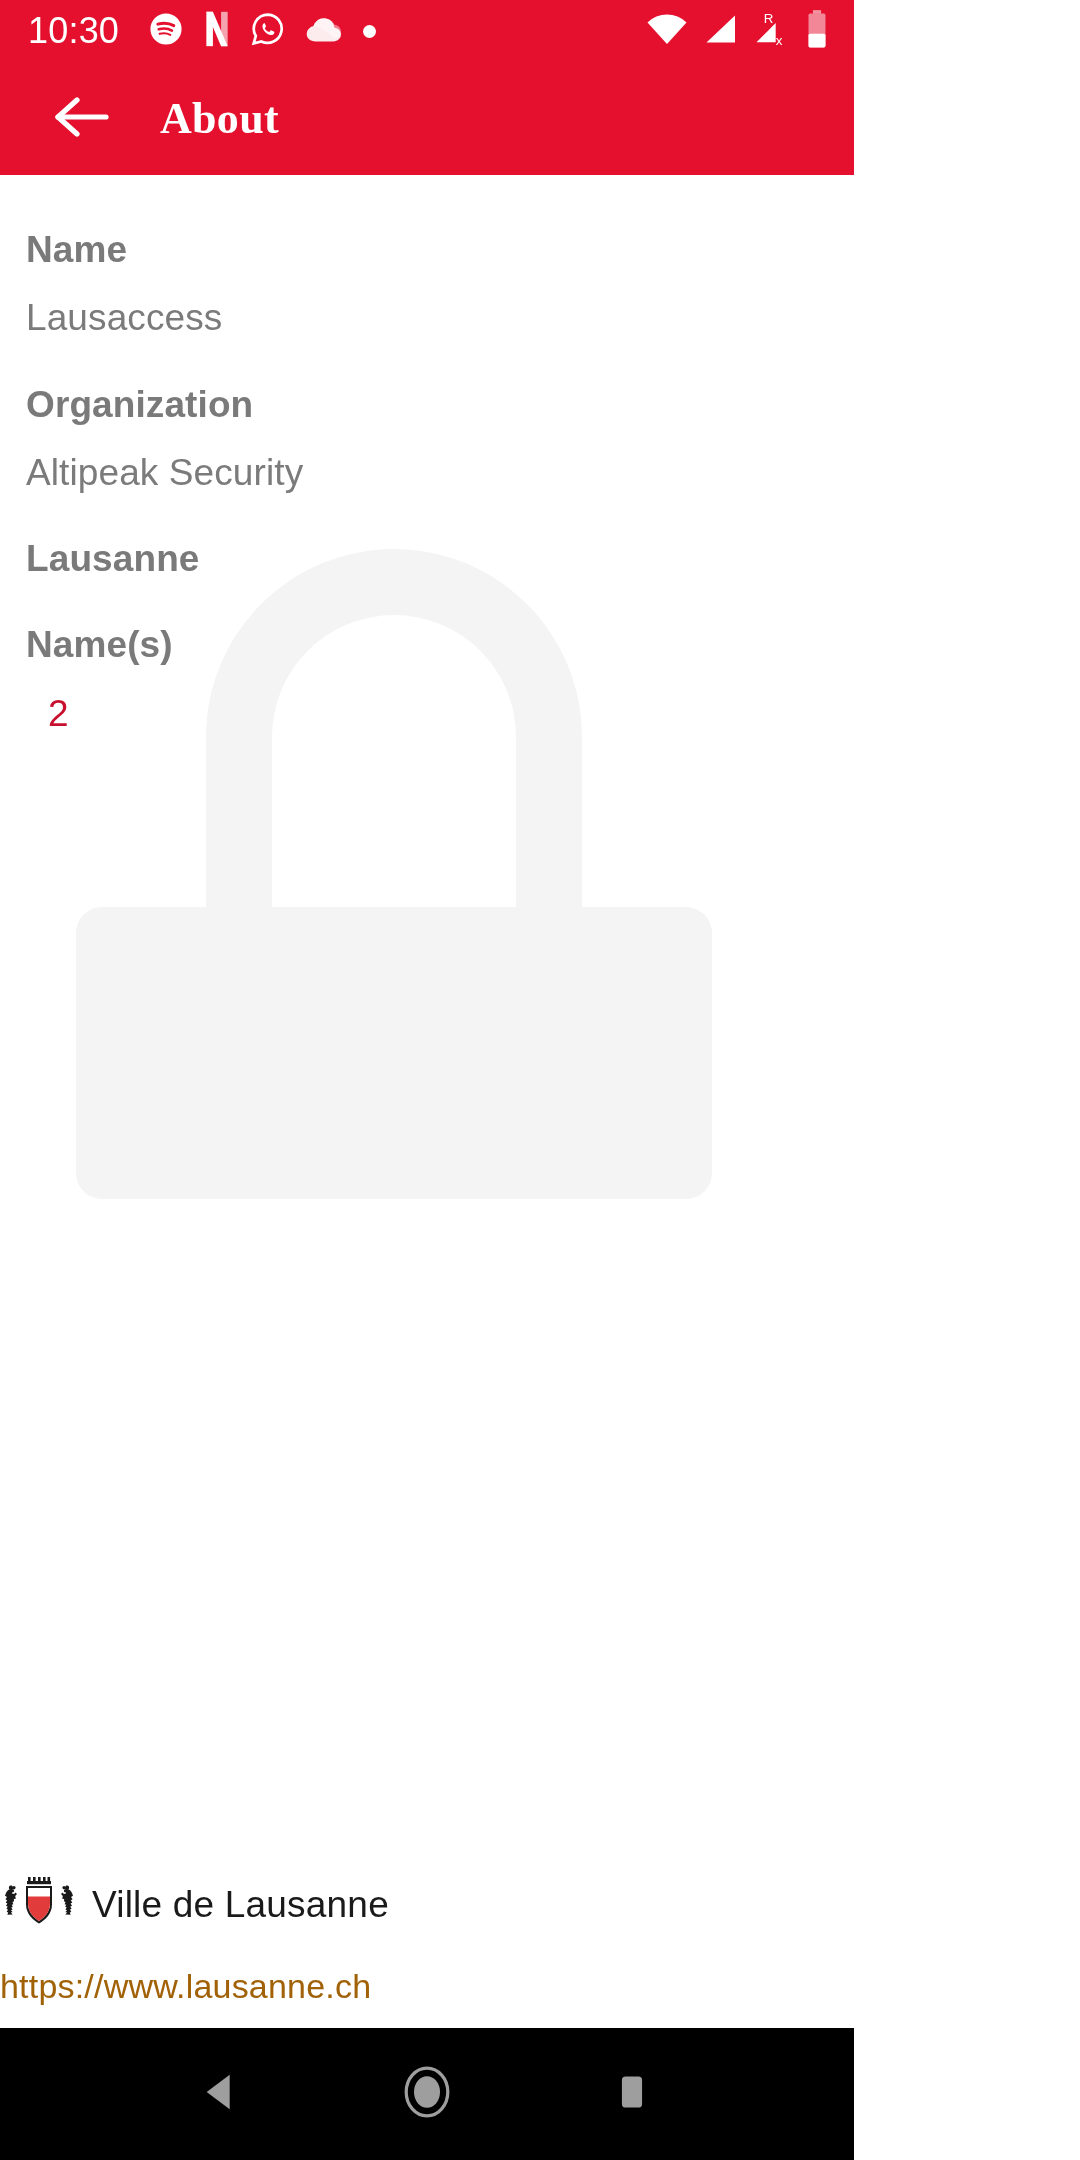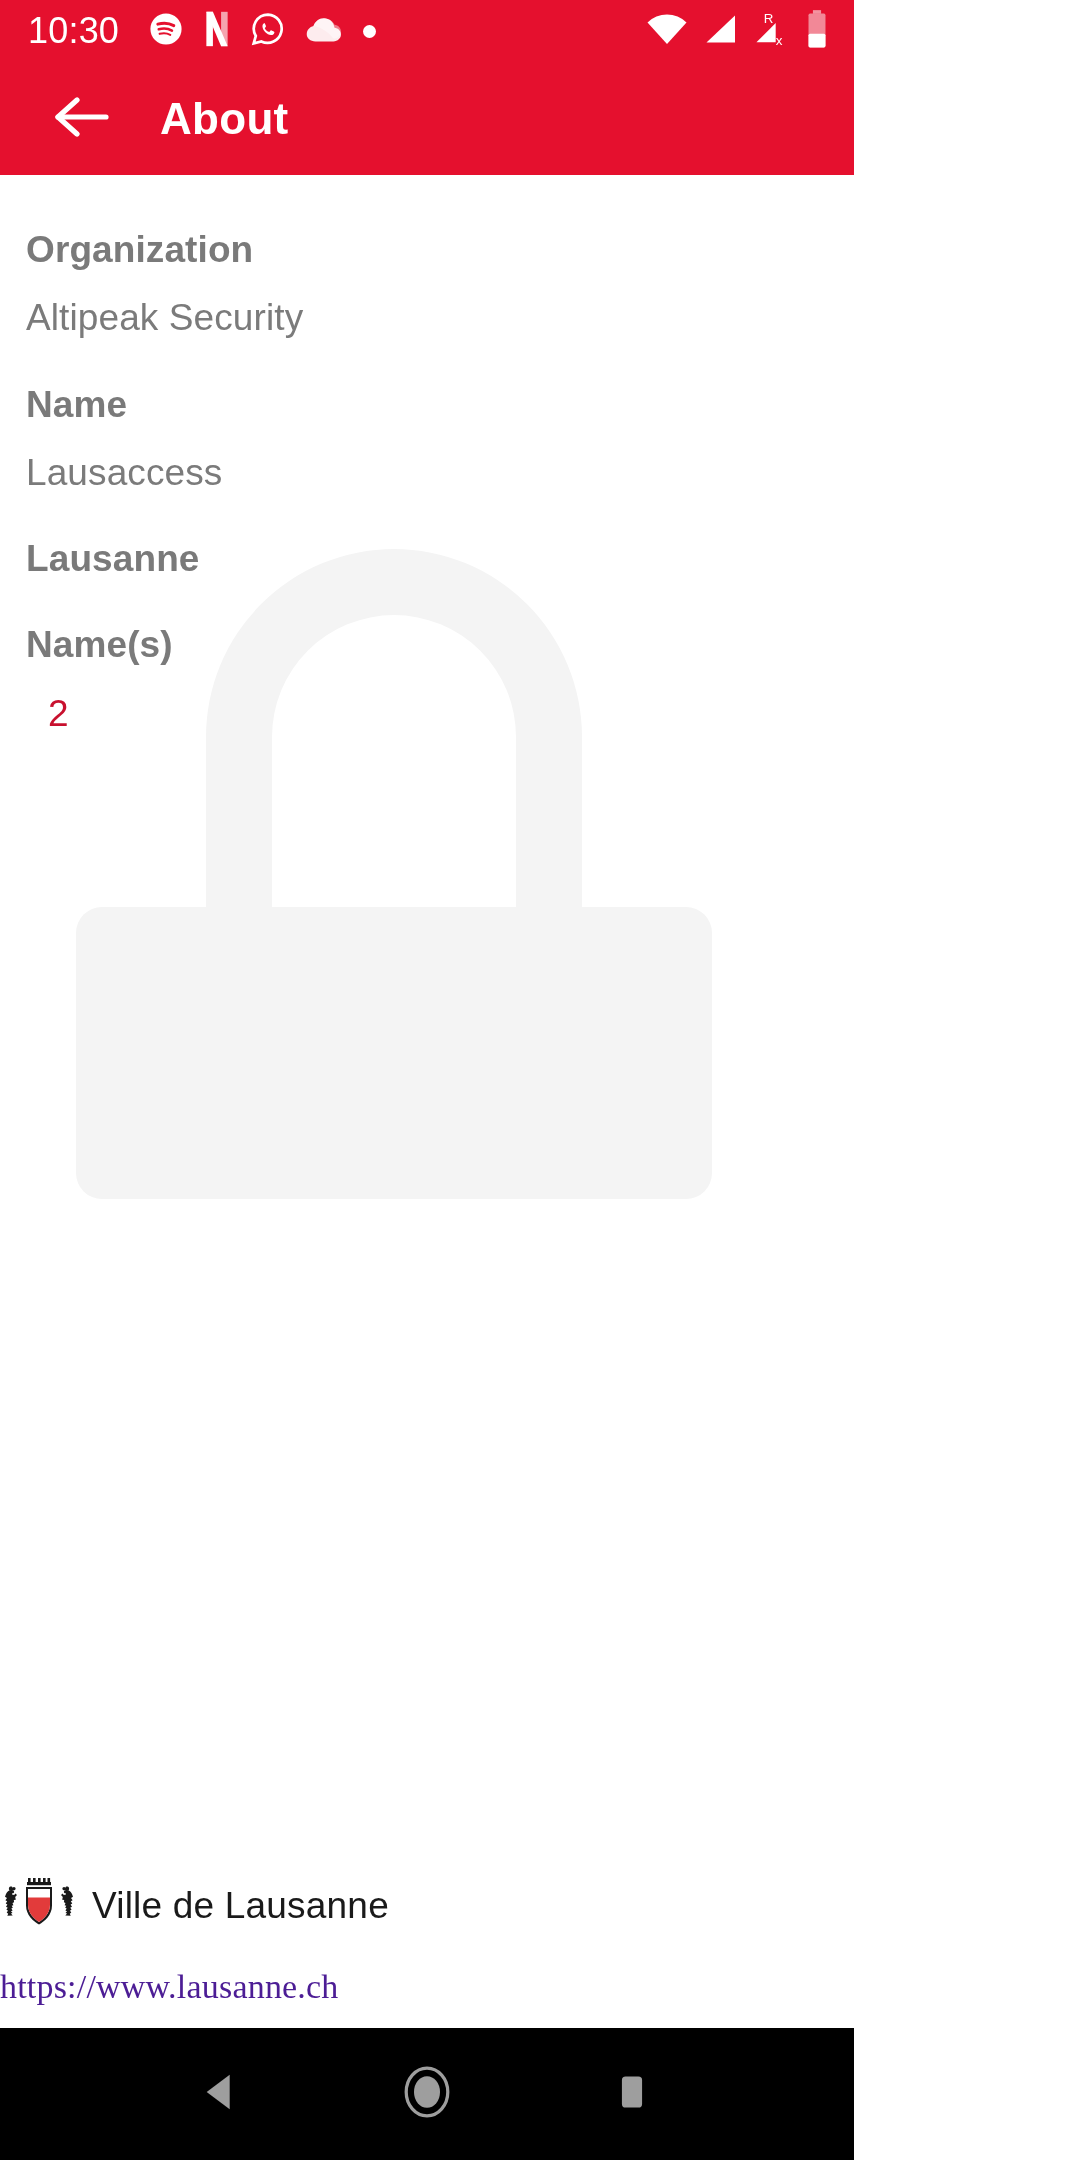--- a/index.html
+++ b/index.html
@@ -41,21 +41,21 @@
     padding-left:46px;
     position:relative; z-index:20;
   }
   .back-btn {
     width:72px; height:72px;
     display:flex; align-items:center; justify-content:center;
     cursor:pointer;
   }
   .appbar-title {
     color:#ffffff; font-size:44px; font-weight:700;
-    margin-left:42px; letter-spacing:0.3px;
+    margin-left:42px; letter-spacing:0.3px;font-family:Liberation Serif, serif;
   }
 
   
   .content {
     position:relative;
     flex:1 1 auto;
     background:#ffffff;
     overflow:hidden;
   }
 
@@ -94,23 +94,22 @@
     align-items:flex-start;
     z-index:3;
   }
   .brand-row { display:flex; align-items:center; gap:14px; }
   .brand-text {
     font-size:37px; color:#1a1a1a; font-weight:400;
     letter-spacing:0.2px;
   }
   .footer-url {
     margin-top:32px;
-    font-size:34px; color:#4c1d95; font-weight:400;
+    font-size:34px; color:#a16207; font-weight:400;
     letter-spacing:0.2px;
-    font-family:Liberation Serif, serif;
   }
 
   
   .navbar {
     height:132px; flex:0 0 132px;
     background:#000000;
     display:flex; align-items:center; justify-content:space-around;
     padding:0 120px;
   }
   .nav-item {
@@ -211,27 +210,27 @@
     <div class="lock-watermark">
       <svg width="636" height="762" viewBox="0 0 636 762">
         <path d="M130 300 a188 188 0 0 1 376 0 L506 470 L440 470 L440 300 a122 122 0 0 0 -244 0 L196 470 L130 470 Z" fill="#F4F4F4"></path>
         <rect x="0" y="470" width="636" height="292" rx="26" fill="#F4F4F4"></rect>
       </svg>
     </div>
 
     <div class="info-list">
 
       <div class="info-block">
+        <div class="info-label">Name</div>
+        <div class="info-value">Lausaccess</div>
+      </div>
+
+      <div class="info-block">
         <div class="info-label">Organization</div>
         <div class="info-value">Altipeak Security</div>
-      </div>
-
-      <div class="info-block">
-        <div class="info-label">Name</div>
-        <div class="info-value">Lausaccess</div>
       </div>
 
       <div class="info-block">
         <div class="info-label">Lausanne</div>
       </div>
 
       <div class="info-block">
         <div class="info-label">Name(s)</div>
         <div class="token-value">2</div>
       </div>

